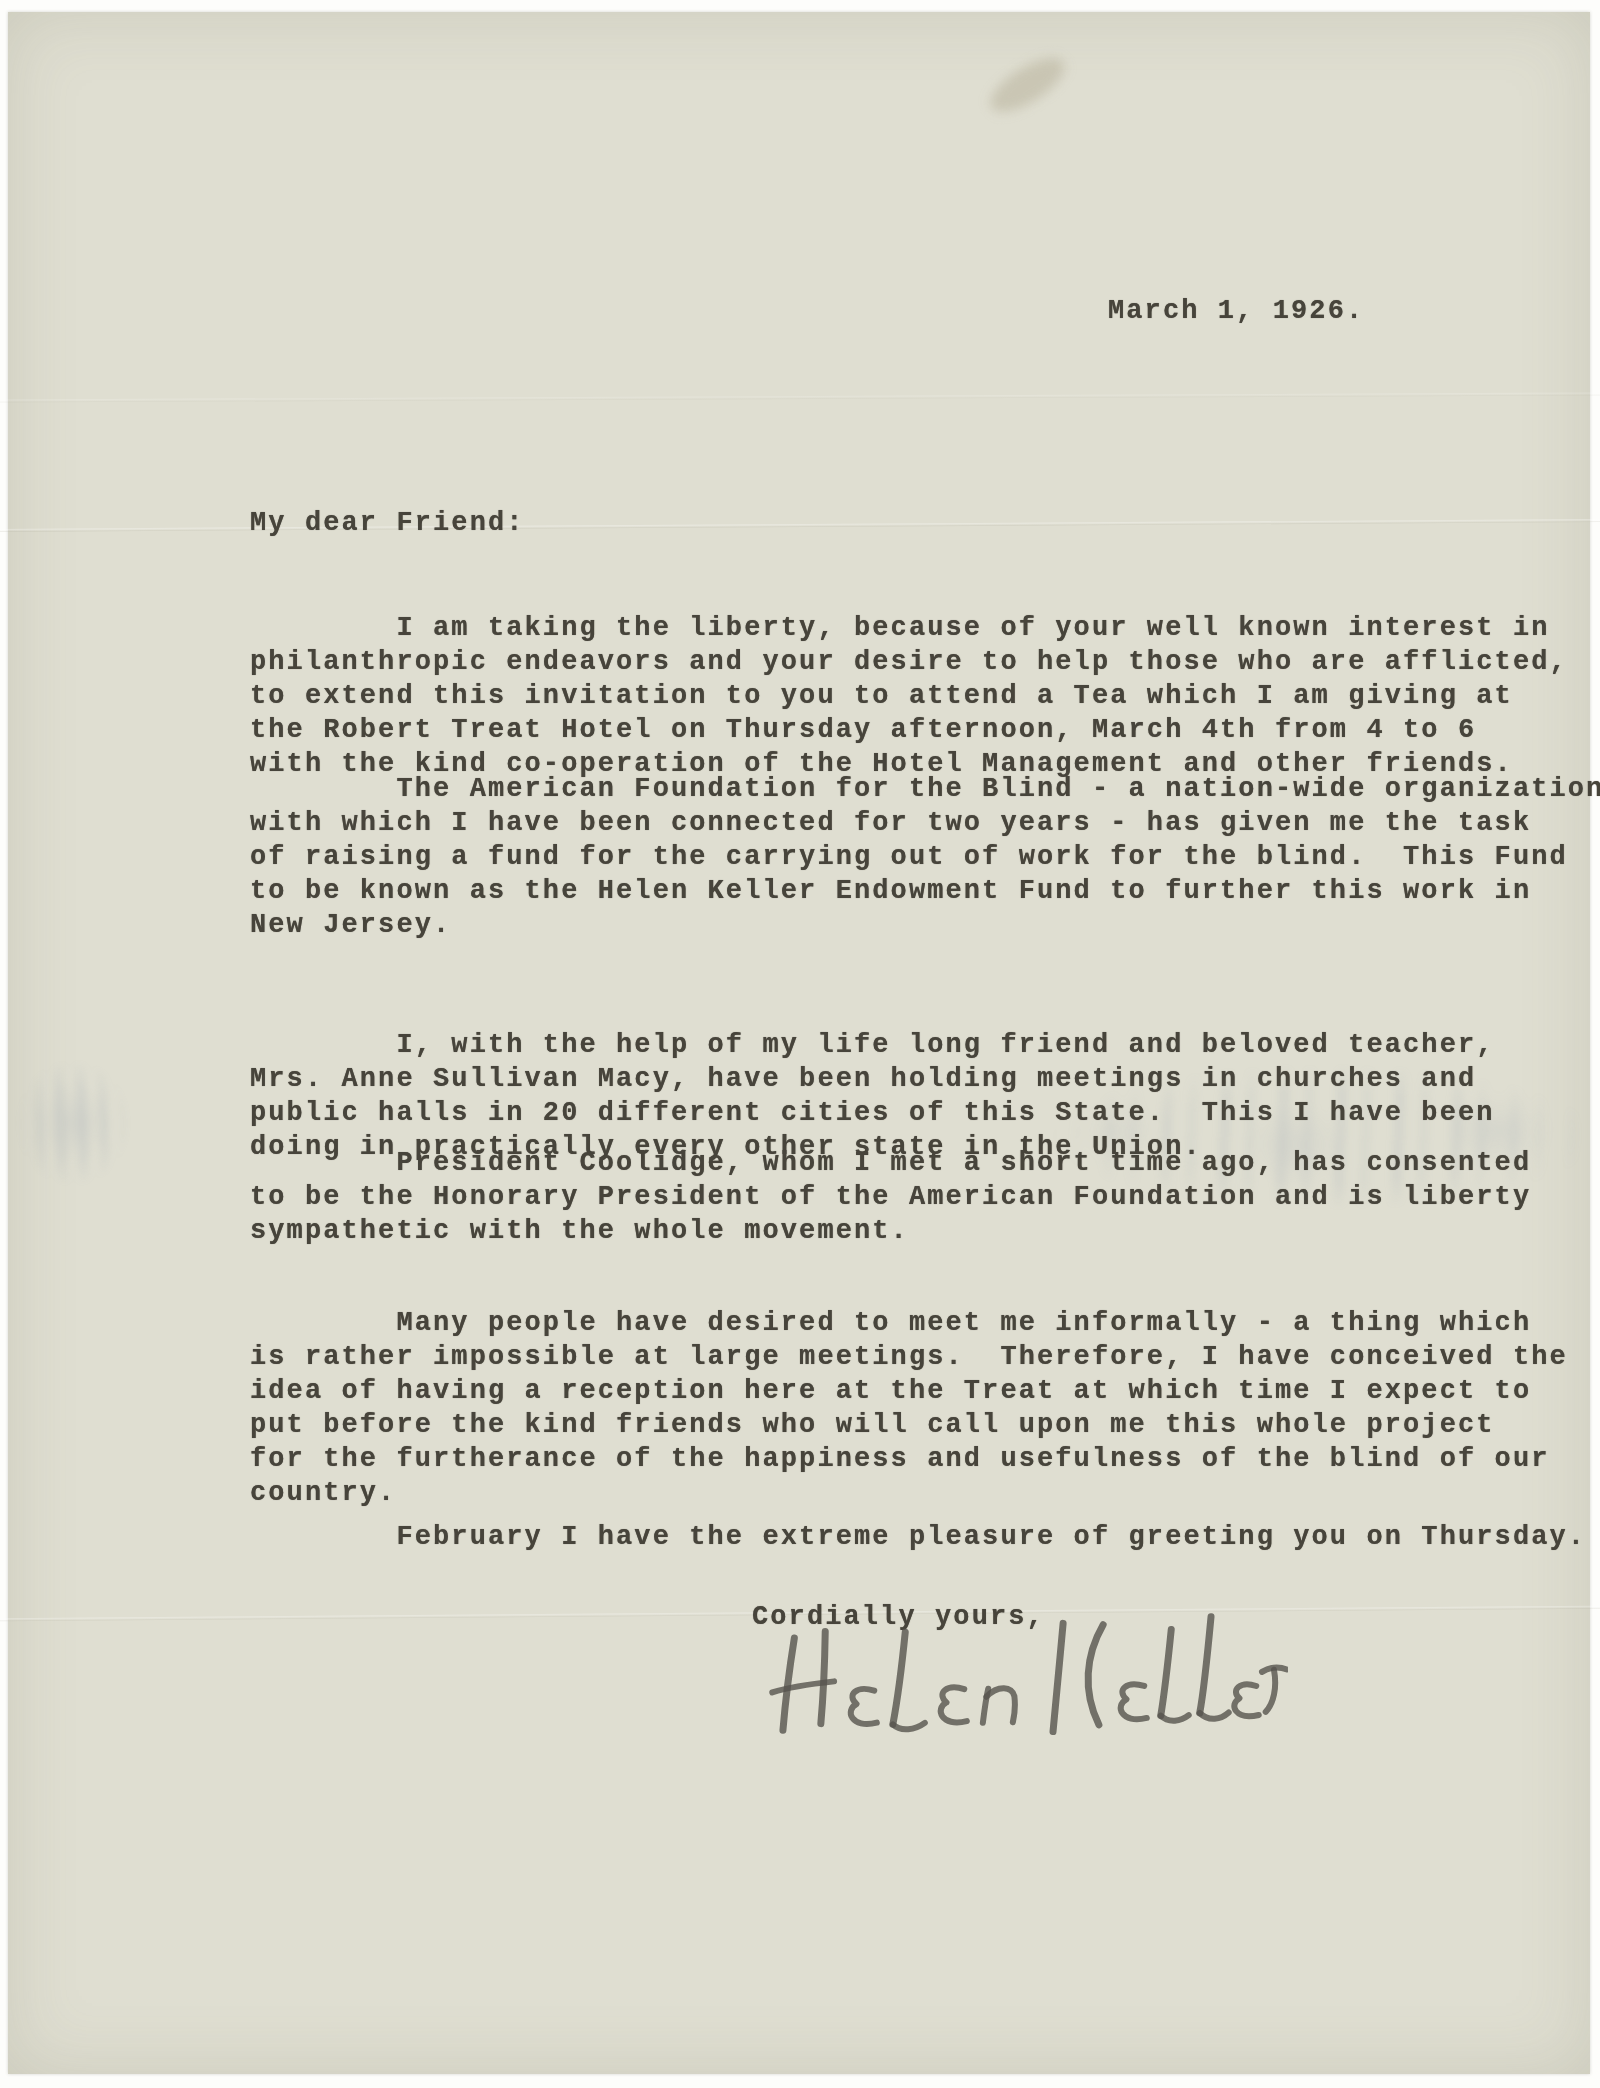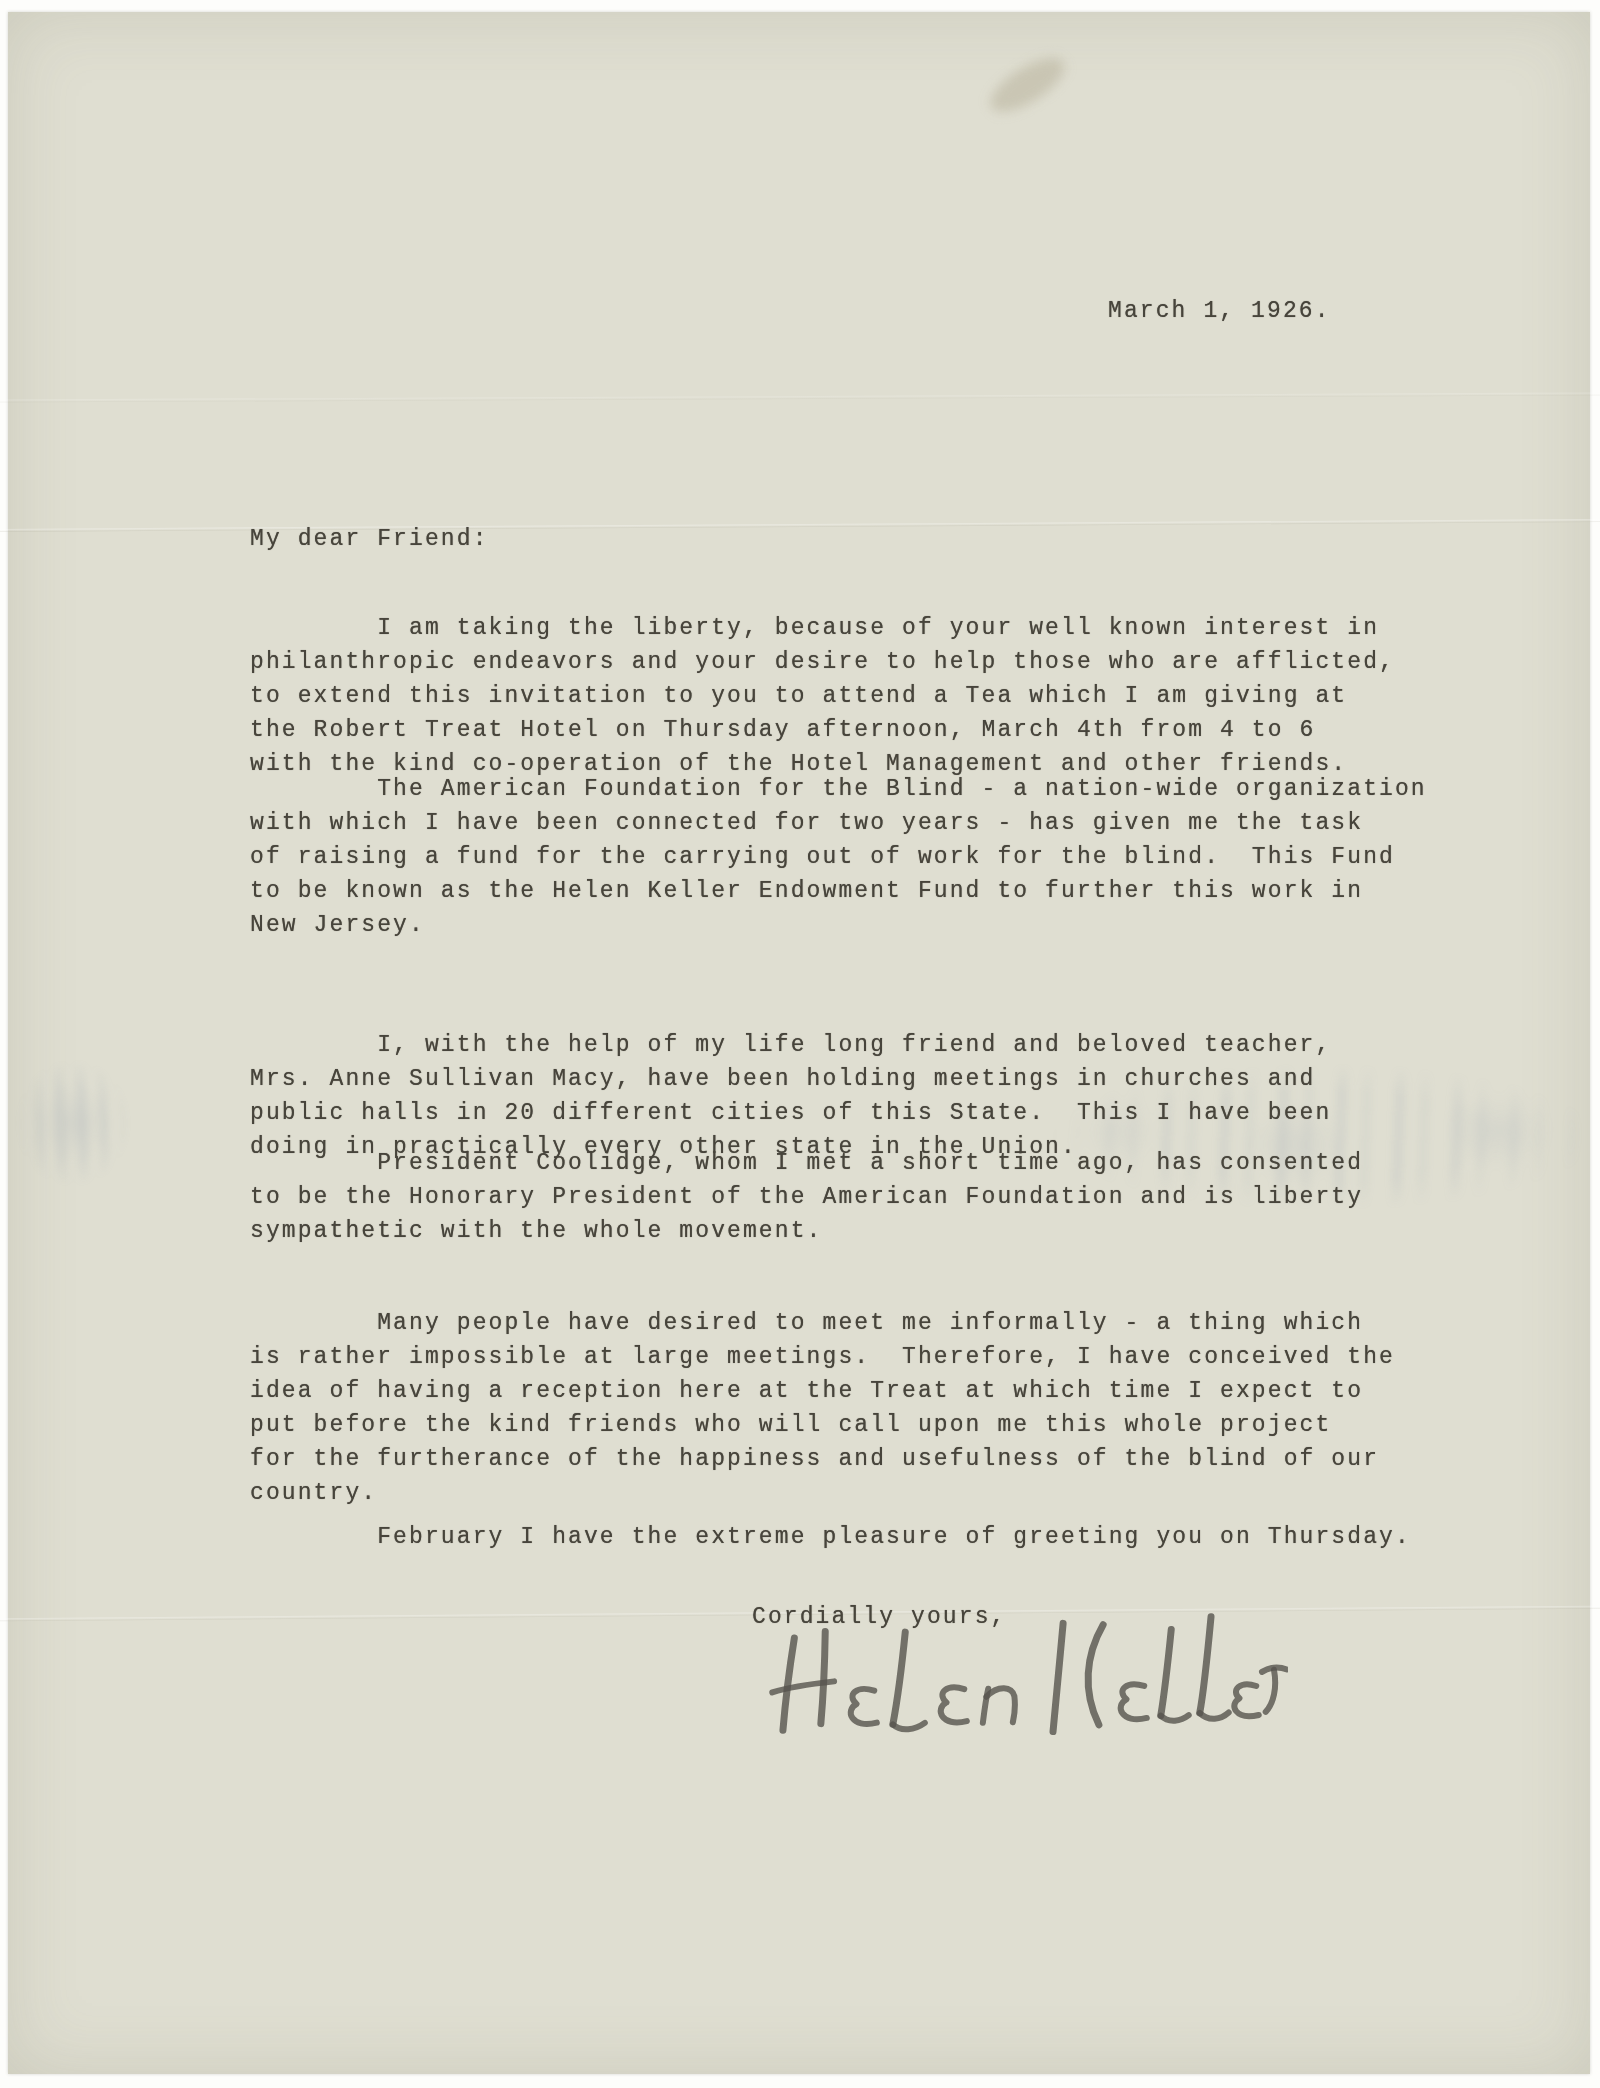--- a/index.html
+++ b/index.html
@@ -62,30 +62,30 @@
     left: 14px; top: 1058px; width: 118px; height: 130px;
     background-image:
       repeating-linear-gradient(88deg, rgba(128,142,163,0.26) 0 9px, transparent 9px 22px),
       radial-gradient(45px 50px at 50% 50%, rgba(128,142,163,0.22), transparent 75%);
     -webkit-mask-image: radial-gradient(closest-side, #000 55%, transparent 100%);
     mask-image: radial-gradient(closest-side, #000 55%, transparent 100%);
   }
   
   .t {
     position: absolute;
-    font-size: 23px;
-    font-weight: normal;
+    font-size: 27px;
+    font-weight: bold;
     letter-spacing: 2.1px;
     line-height: 34px;
     color: #47443b;
     white-space: pre;
     text-shadow: 0 0 0.8px rgba(71,68,59,0.75);
   }
   .date     { left: 1108px; top: 294px; }
-  .salute   { left: 250px;  top: 506px; margin-top: 16px; }
+  .salute   { left: 250px;  top: 506px; }
   .p1       { left: 250px;  top: 570px; margin-top: 41px; }
   .p2       { left: 250px;  top: 772px; }
   .p3       { left: 250px;  top: 1028px; }
   .p4       { left: 250px;  top: 1146px; }
   .p5       { left: 250px;  top: 1282px; margin-top: 24px; }
   .p6       { left: 250px;  top: 1520px; }
   .closing  { left: 752px;  top: 1580px; margin-top: 20px; }
   .sig {
     position: absolute;
     left: 768px; top: 1604px; width: 520px; height: 140px;

